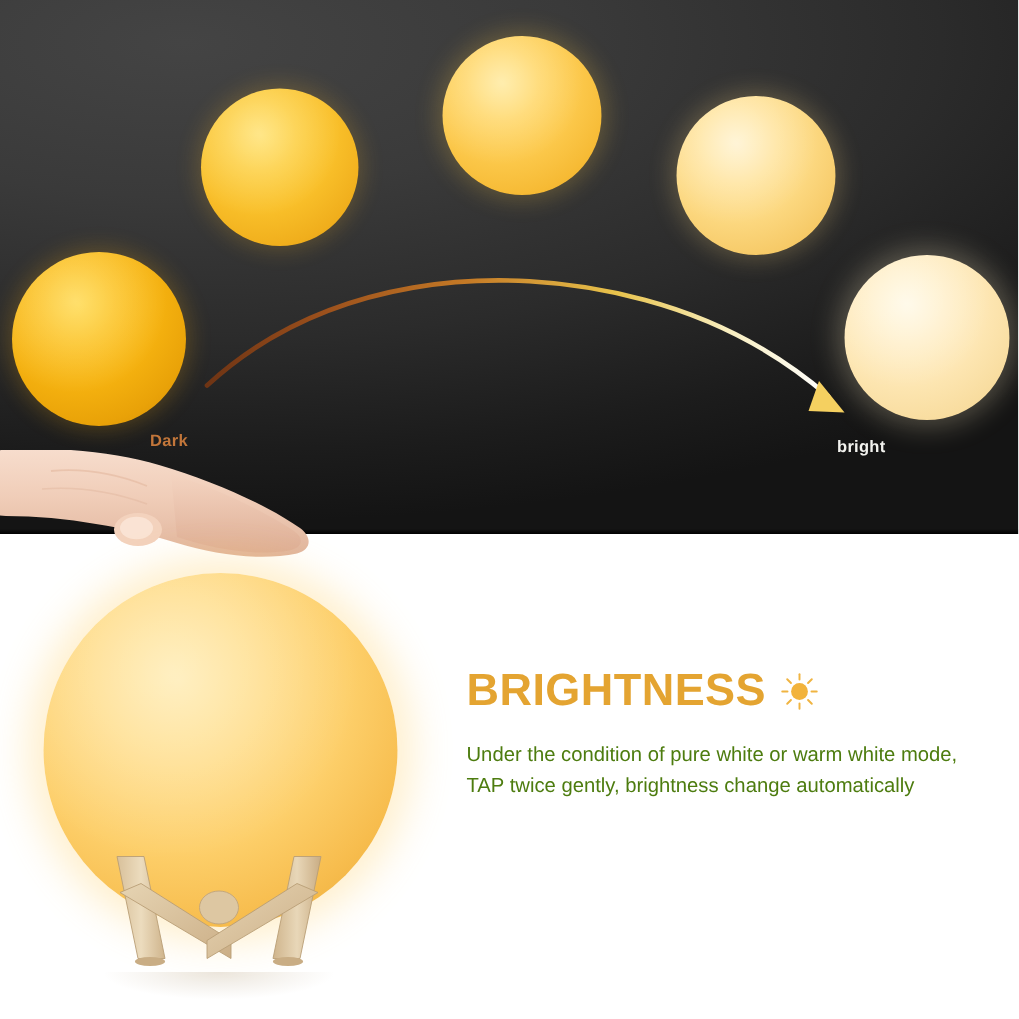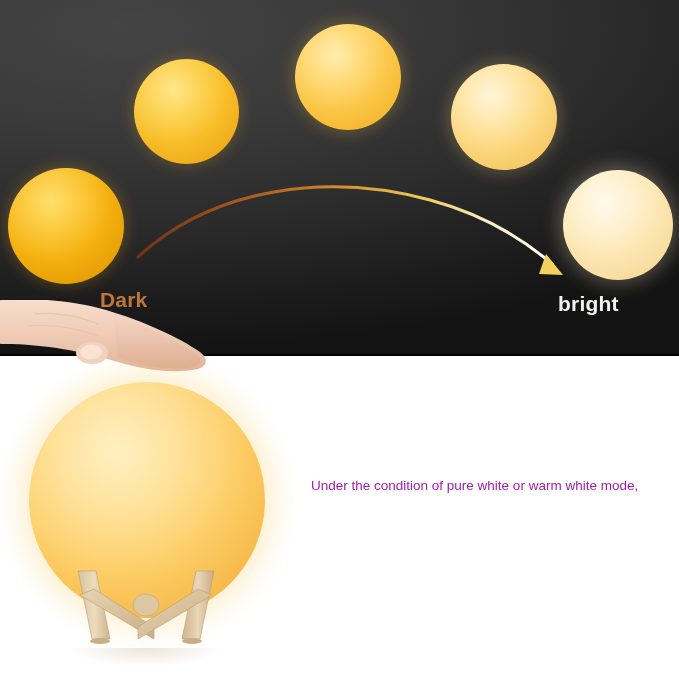--- a/index.html
+++ b/index.html
@@ -48,21 +48,21 @@
     position:absolute;inset:0;border-radius:50%;
     background:radial-gradient(circle at 36% 28%, rgba(255,255,255,.30) 0%, rgba(255,255,255,0) 55%);
   }
 
   
   .arrow-wrap{position:absolute;left:0;top:0;width:679px;height:356px;pointer-events:none;}
 
   
   .lbl{
     position:absolute;font-family:"Liberation Sans",sans-serif;
-    font-size:21px;font-weight:700;letter-spacing:.2px;white-space:nowrap;
+    font-size:11px;font-weight:700;letter-spacing:.2px;white-space:nowrap;
   }
   .lbl-dark{left:100px;top:288px;color:#c2763a;}
   .lbl-bright{left:558px;top:292px;color:#f2f2ee;text-align:right;}
 
   
   .hand{position:absolute;left:-6px;top:300px;width:250px;height:80px;}
 
   
   .lamp{position:absolute;left:29px;top:382px;width:236px;height:236px;border-radius:50%;
     background:
@@ -80,21 +80,21 @@
 
   
   .copy{position:absolute;left:311px;top:443px;width:352px;}
   .headline{
     color:#e4a431;font-size:30px;font-weight:700;line-height:1.22;
     letter-spacing:.3px;font-family:"Liberation Sans",sans-serif;
     display:flex;align-items:center;gap:9px;
   }
   .headline-2{color:#e4a431;font-size:30px;font-weight:700;line-height:1.22;letter-spacing:.3px;}
   .sub{
-    margin-top:32px;color:#a21caf;font-size:13.5px;line-height:1.62;
+    margin-top:12px;color:#4d7c0f;font-size:13.5px;line-height:1.62;
     font-family:"Liberation Sans",sans-serif;
   }
   .sub div{white-space:nowrap;}
 </style>
 </head>
 <body>
 
 <div class="shot">
 
   <div class="dark-panel">
@@ -218,18 +218,37 @@
 
       <ellipse cx="84" cy="40" rx="13" ry="11" fill="#ddc7a2" stroke="#bfa47c" stroke-width=".6"></ellipse>
 
       <ellipse cx="38" cy="76" rx="10" ry="3" fill="#c9ad84"></ellipse>
       <ellipse cx="130" cy="76" rx="10" ry="3" fill="#c9ad84"></ellipse>
     </svg>
   </div>
   <div class="lamp-reflection"></div>
 
   <div class="copy">
+    <div class="headline">
+      <span>BRIGHTNESS</span>
+      <span style="display:inline-flex;">
+        <svg width="26" height="26" viewBox="0 0 26 26">
+          <g stroke="#f0b441" stroke-width="1.3" stroke-linecap="round">
+            <line x1="13" y1="1.5" x2="13" y2="5"></line>
+            <line x1="13" y1="21" x2="13" y2="24.5"></line>
+            <line x1="1.5" y1="13" x2="5" y2="13"></line>
+            <line x1="21" y1="13" x2="24.5" y2="13"></line>
+            <line x1="4.8" y1="4.8" x2="7.3" y2="7.3"></line>
+            <line x1="18.7" y1="18.7" x2="21.2" y2="21.2"></line>
+            <line x1="4.8" y1="21.2" x2="7.3" y2="18.7"></line>
+            <line x1="18.7" y1="7.3" x2="21.2" y2="4.8"></line>
+          </g>
+          <circle cx="13" cy="13" r="5.6" fill="#f2b33c"></circle>
+        </svg>
+      </span>
+    </div>
     <div class="sub">
       <div>Under the condition of pure white or warm white mode,</div>
+      <div>TAP twice gently, brightness change automatically</div>
     </div>
   </div>
 
 </div>
 
 </body></html>

